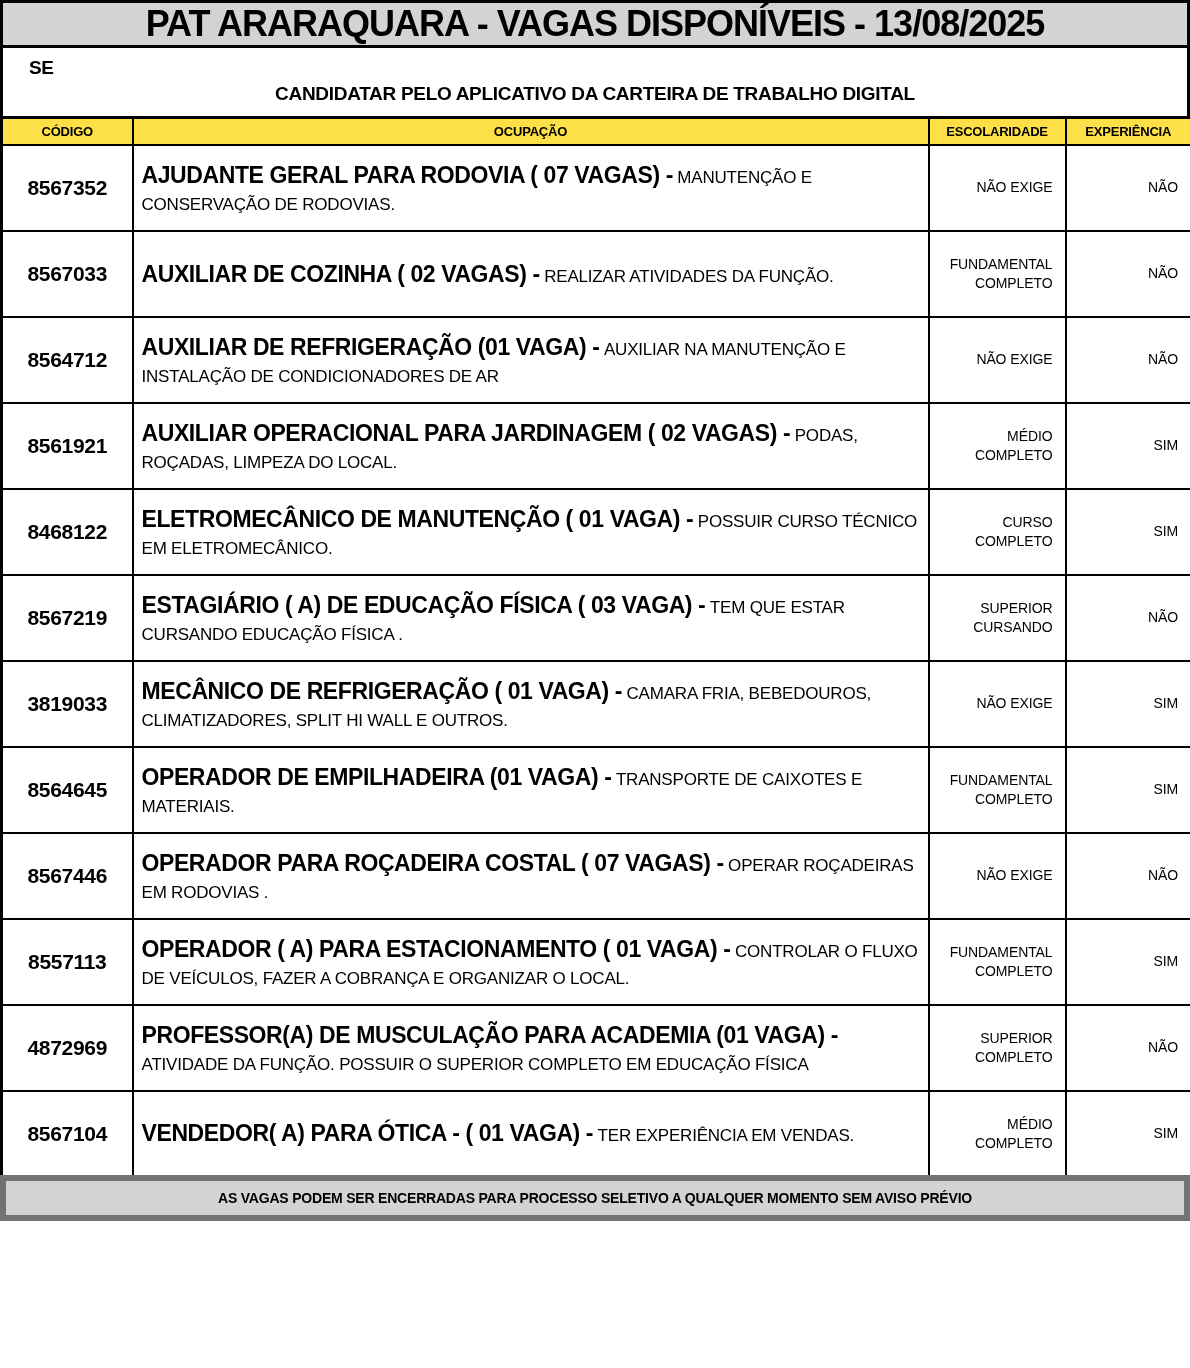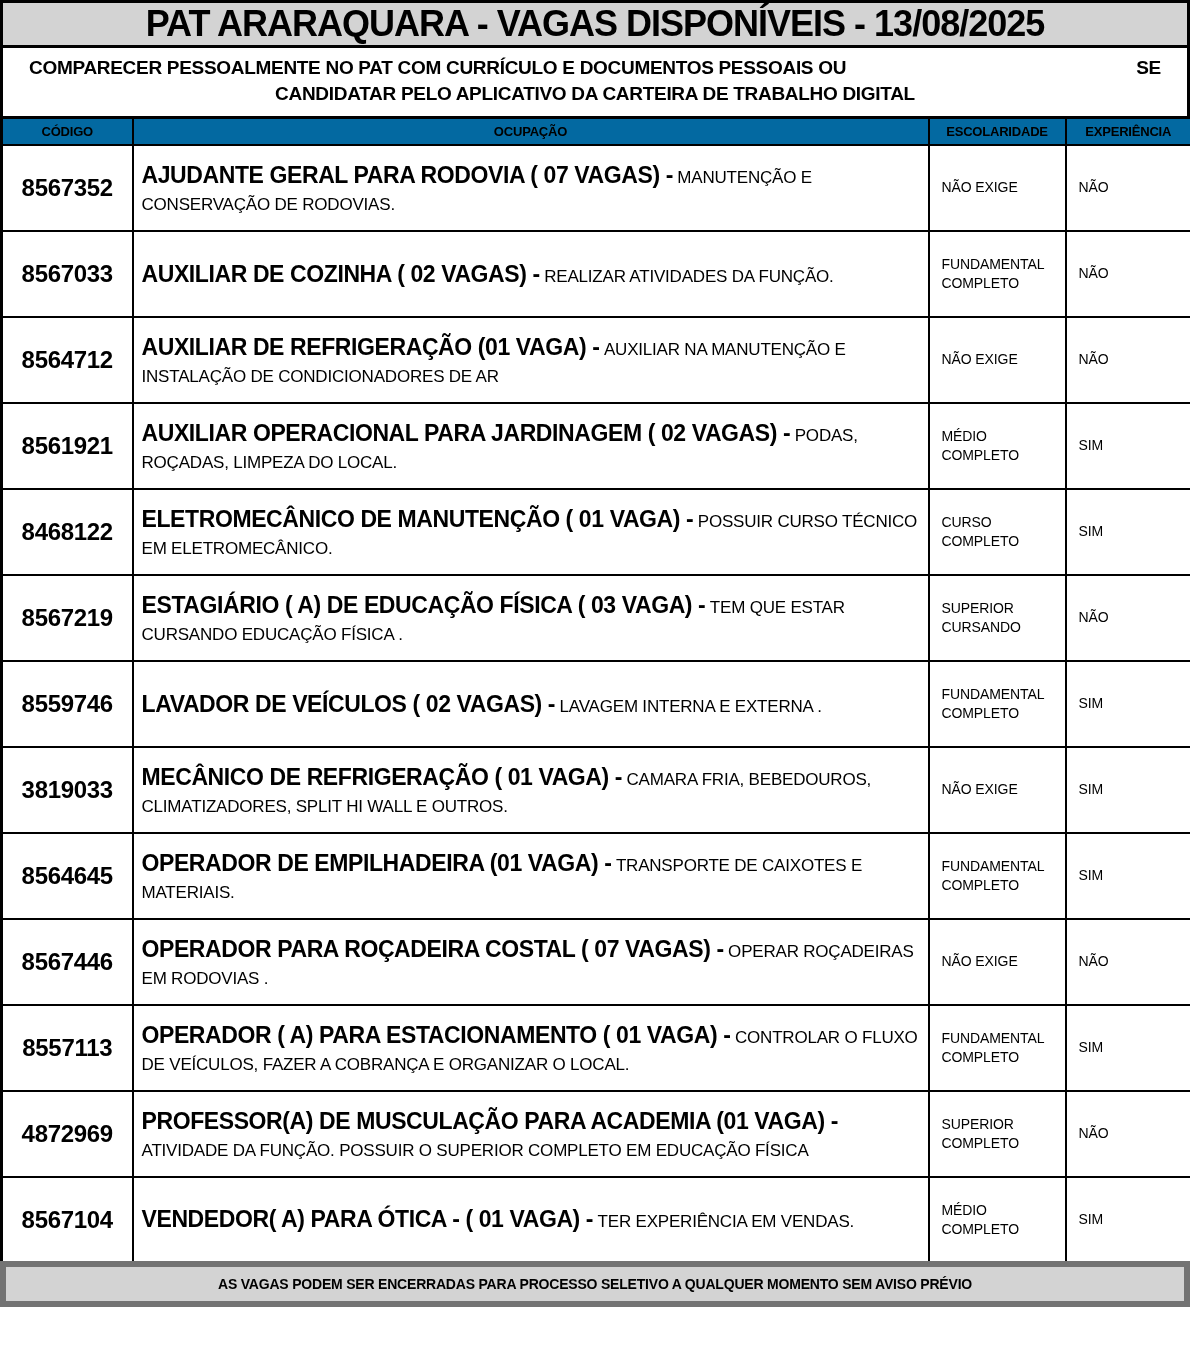--- a/index.html
+++ b/index.html
@@ -47,48 +47,48 @@
     border-collapse: collapse;
     table-layout: fixed;
     margin-top: -3px;
     border: 3px solid #000;
   }
   table.vacancies th, table.vacancies td {
     border: 2px solid #000;
     overflow: hidden;
   }
   table.vacancies thead th {
-    background: #0369a1;
+    background: #fde047;
     height: 27px;
     font-size: 13px;
     font-weight: bold;
     text-align: center;
     letter-spacing: -0.2px;
   }
   tbody tr { height: 86px; }
   td.c-code {
     text-align: center;
     vertical-align: middle;
     font-weight: bold;
-    font-size: 24px;
+    font-size: 21px;
     letter-spacing: -0.3px;
   }
   td.c-occ {
     vertical-align: middle;
     padding: 6px 2px 6px 8px;
     line-height: 1.5;
   }
   .occ-title {
     font-weight: bold;
     font-size: 23px;
     letter-spacing: -0.4px;
   }
   .occ-desc { font-size: 17px; letter-spacing: -0.2px; }
   td.c-esc, td.c-exp {
-    text-align: left;
+    text-align: right;
     vertical-align: middle;
     font-size: 14px;
     padding: 12px 12px;
     line-height: 1.35;
     letter-spacing: -0.1px;
   }
 
   
   .footer {
     width: 1190px;
@@ -106,21 +106,20 @@
 </style>
 </head>
 <body>
 
 <div class="page">
 
   <div class="title-bar">PAT ARARAQUARA - VAGAS DISPONÍVEIS - 13/08/2025</div>
 
   <div class="notice">
     <div class="notice-line1">
-      <span>COMPARECER PESSOALMENTE NO PAT COM CURRÍCULO E DOCUMENTOS PESSOAIS OU</span>
       <span>SE</span>
     </div>
     <div class="notice-line2">CANDIDATAR PELO APLICATIVO DA CARTEIRA DE TRABALHO DIGITAL</div>
   </div>
 
   <table class="vacancies">
     <colgroup>
       <col style="width:131px">
       <col style="width:796px">
       <col style="width:137px">
@@ -183,29 +182,20 @@
         <tr>
     <td class="c-code">8567219</td>
     <td class="c-occ">
       <span class="occ-title">ESTAGIÁRIO ( A) DE EDUCAÇÃO FÍSICA ( 03 VAGA) -</span>
       <span class="occ-desc">TEM QUE ESTAR CURSANDO EDUCAÇÃO FÍSICA .</span>
     </td>
     <td class="c-esc">SUPERIOR CURSANDO</td>
     <td class="c-exp">NÃO</td>
   </tr>
         <tr>
-    <td class="c-code">8559746</td>
-    <td class="c-occ">
-      <span class="occ-title">LAVADOR DE VEÍCULOS ( 02 VAGAS) -</span>
-      <span class="occ-desc">LAVAGEM INTERNA E EXTERNA .</span>
-    </td>
-    <td class="c-esc">FUNDAMENTAL COMPLETO</td>
-    <td class="c-exp">SIM</td>
-  </tr>
-        <tr>
     <td class="c-code">3819033</td>
     <td class="c-occ">
       <span class="occ-title">MECÂNICO DE REFRIGERAÇÃO ( 01 VAGA) -</span>
       <span class="occ-desc">CAMARA FRIA, BEBEDOUROS, CLIMATIZADORES, SPLIT HI WALL E OUTROS.</span>
     </td>
     <td class="c-esc">NÃO EXIGE</td>
     <td class="c-exp">SIM</td>
   </tr>
         <tr>
     <td class="c-code">8564645</td>

